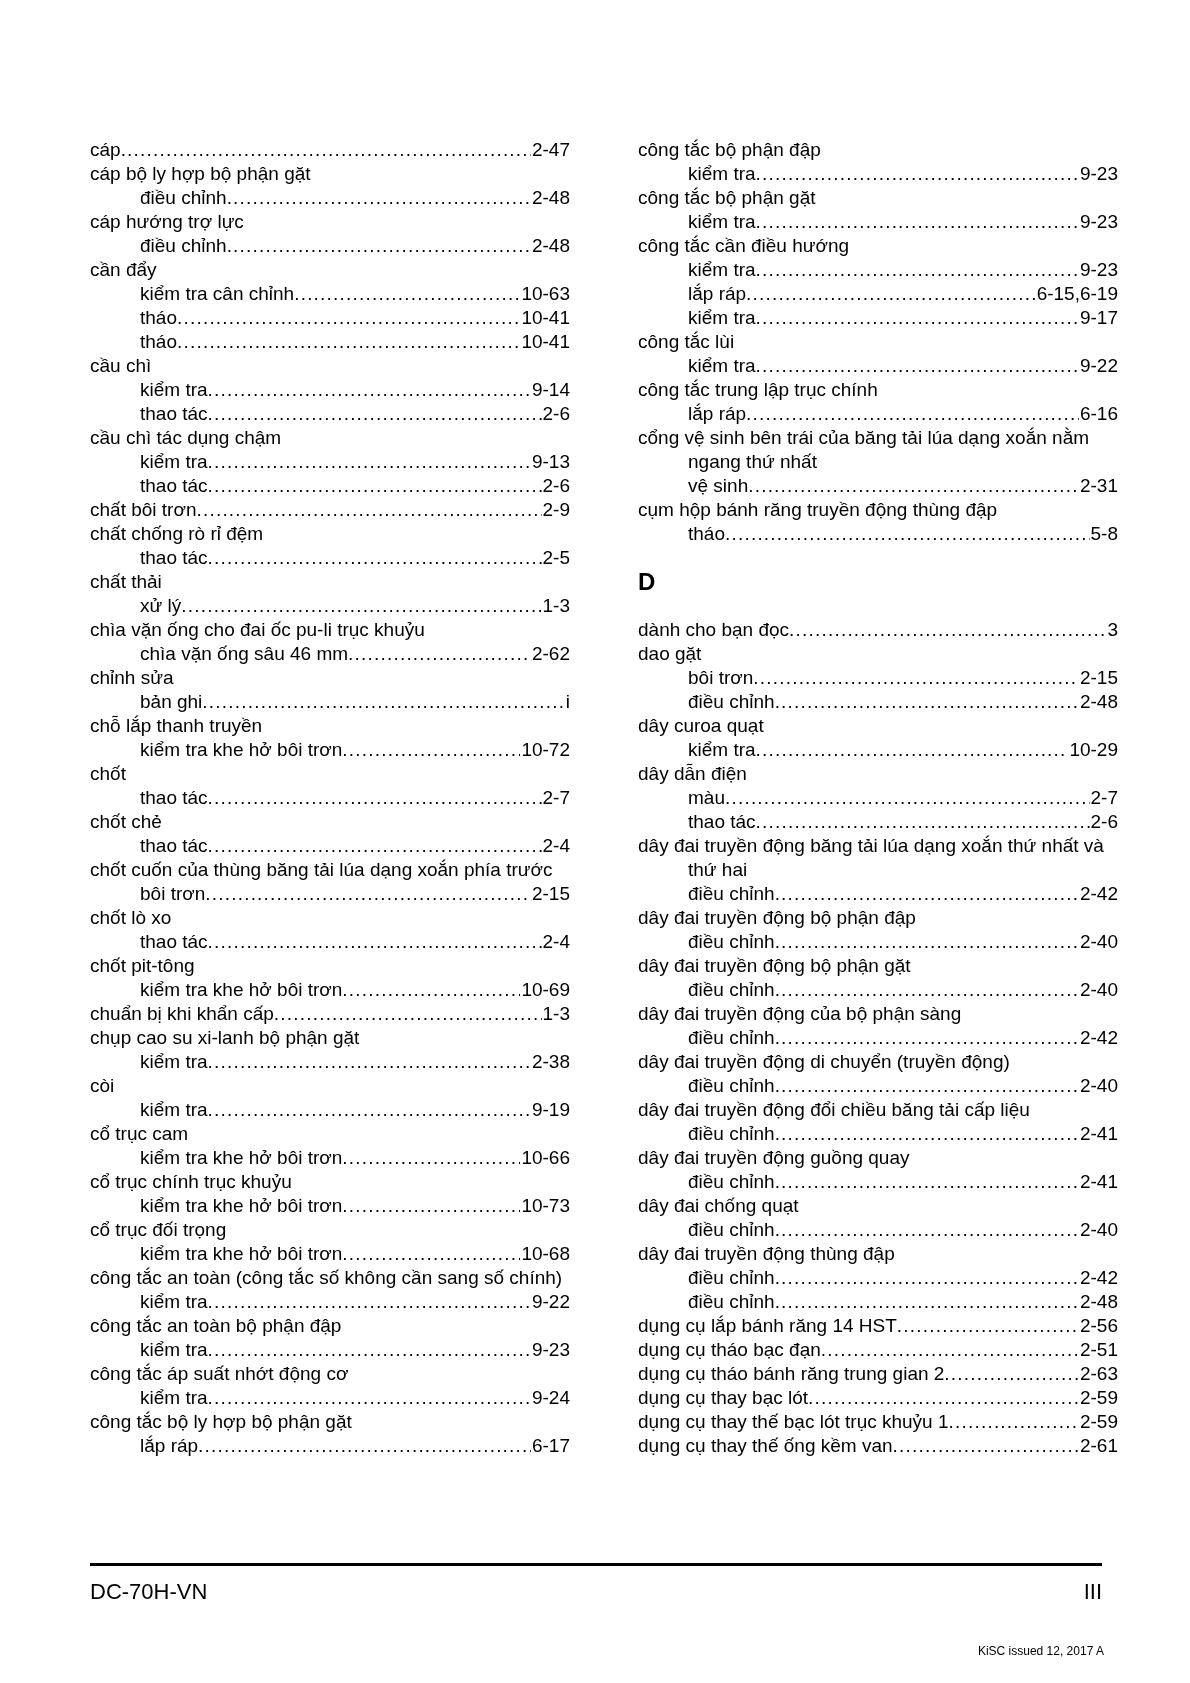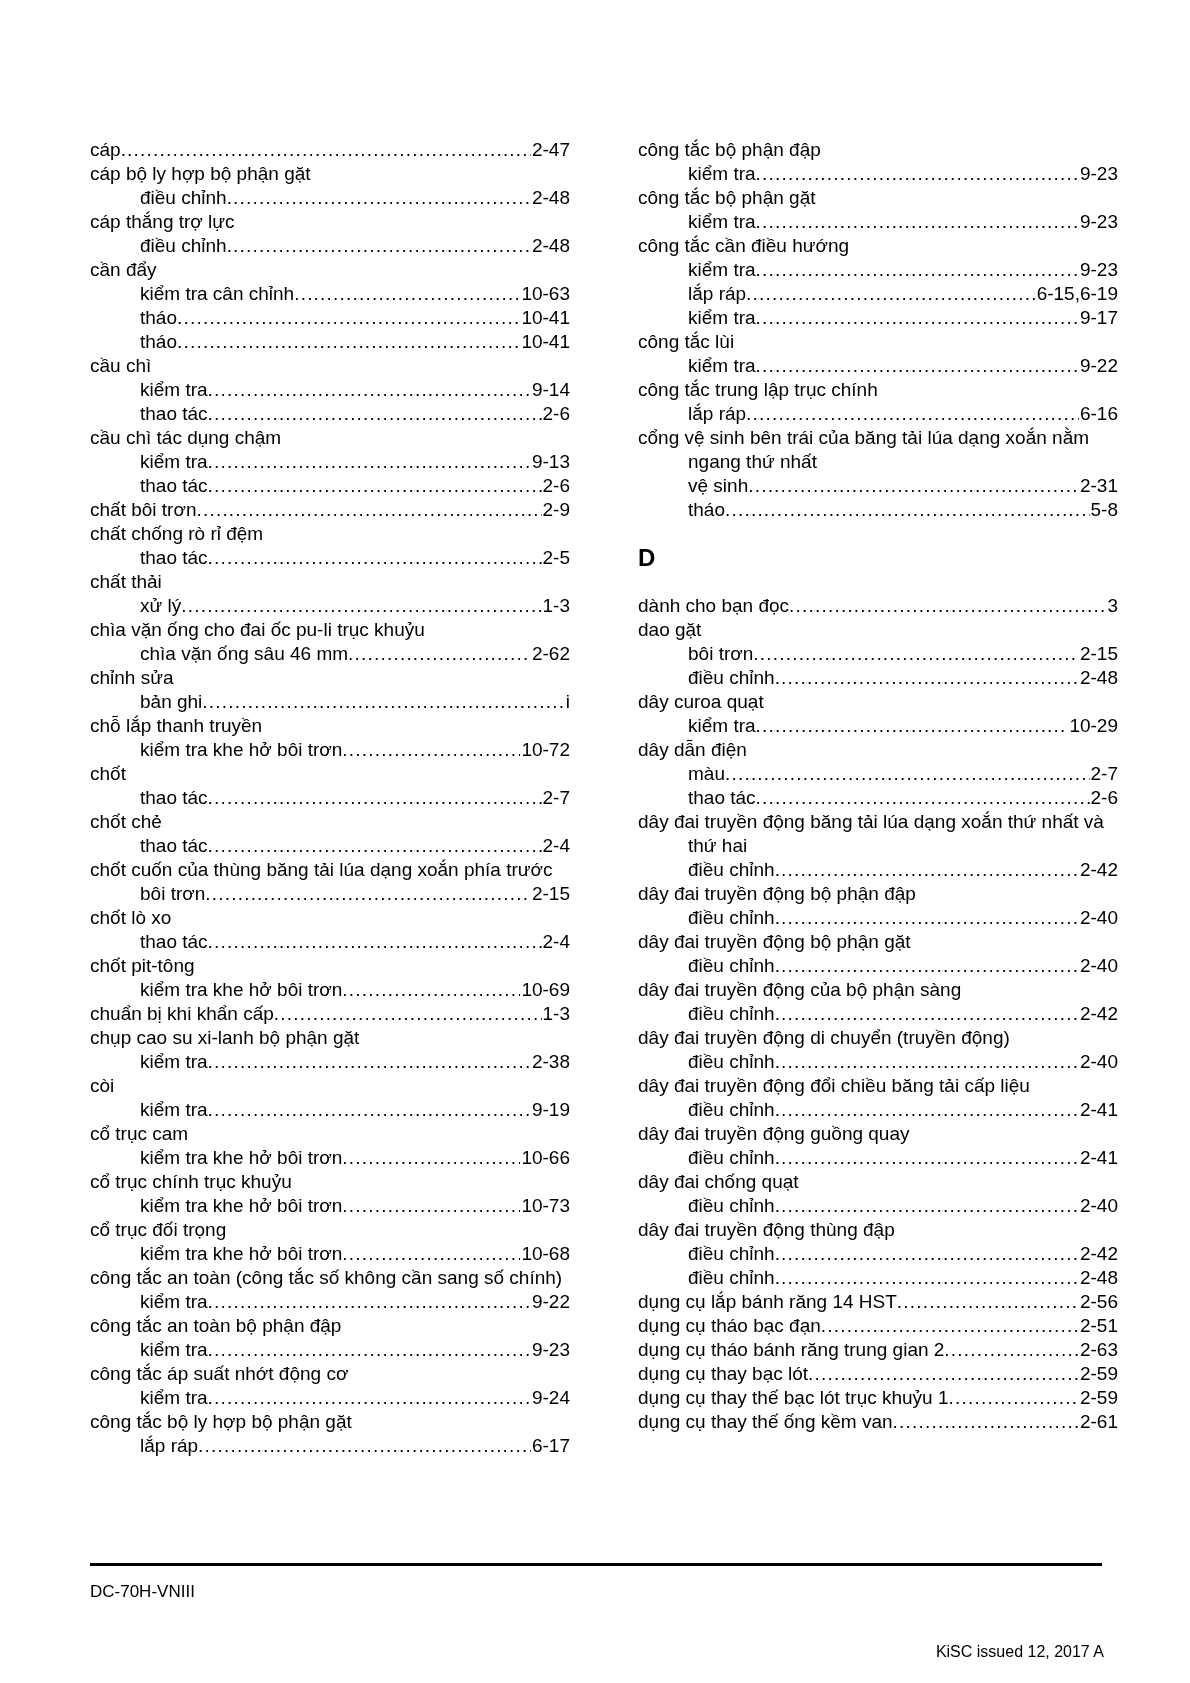--- a/index.html
+++ b/index.html
@@ -21,23 +21,23 @@
   .dots { flex:1 1 auto; overflow:hidden; white-space:nowrap; min-width:8px; }
   .dots::after {
     content:"................................................................................................................................................................";
     letter-spacing:1.2px;
   }
   .pg { white-space:nowrap; padding-left:1px; }
   .sec { font-size:24px; font-weight:bold; line-height:28px; margin:22px 0 22px 0; }
   .rule { position:absolute; left:90px; width:1012px; top:1563px; border-top:3px solid #000; }
   .footer {
     position:absolute; left:90px; width:1012px; top:1582px;
-    font-size:17px; line-height:20px; display:flex; 
+    font-size:22px; line-height:20px; display:flex; justify-content:space-between;
   }
-  .issue { position:absolute; right:86px; top:1642px; font-size:16px; line-height:19px;margin-left:30px; }
+  .issue { position:absolute; right:86px; top:1642px; font-size:12px; line-height:19px;margin-left:30px; }
 </style>
 </head>
 <body>
 
 <div class="content">
   <div class="column">
       <div class="entry">
         <div class="row main">
           <span class="lbl">cáp</span>
           <span class="dots"></span>
@@ -46,21 +46,21 @@
       </div>
       <div class="entry">
         <div class="term">cáp bộ ly hợp bộ phận gặt</div>
         <div class="row sub">
           <span class="lbl">điều chỉnh</span>
           <span class="dots"></span>
           <span class="pg">2-48</span>
         </div>
       </div>
       <div class="entry">
-        <div class="term">cáp thắng trợ lực</div>
+        <div class="term">cáp hướng trợ lực</div>
         <div class="row sub">
           <span class="lbl">điều chỉnh</span>
           <span class="dots"></span>
           <span class="pg">2-48</span>
         </div>
       </div>
       <div class="entry">
         <div class="term">cần đẩy</div>
         <div class="row sub">
           <span class="lbl">kiểm tra cân chỉnh</span>
@@ -328,20 +328,21 @@
       </div>
       <div class="entry">
         <div class="term">cổng vệ sinh bên trái của băng tải lúa dạng xoắn nằm ngang thứ nhất</div>
         <div class="row sub">
           <span class="lbl">vệ sinh</span>
           <span class="dots"></span>
           <span class="pg">2-31</span>
         </div>
       </div>
       <div class="entry">
+        <div class="term">cụm hộp bánh răng truyền động thùng đập</div>
         <div class="row sub">
           <span class="lbl">tháo</span>
           <span class="dots"></span>
           <span class="pg">5-8</span>
         </div>
       </div>
       <div class="sec">D</div>
       <div class="entry">
         <div class="row main">
           <span class="lbl">dành cho bạn đọc</span>

